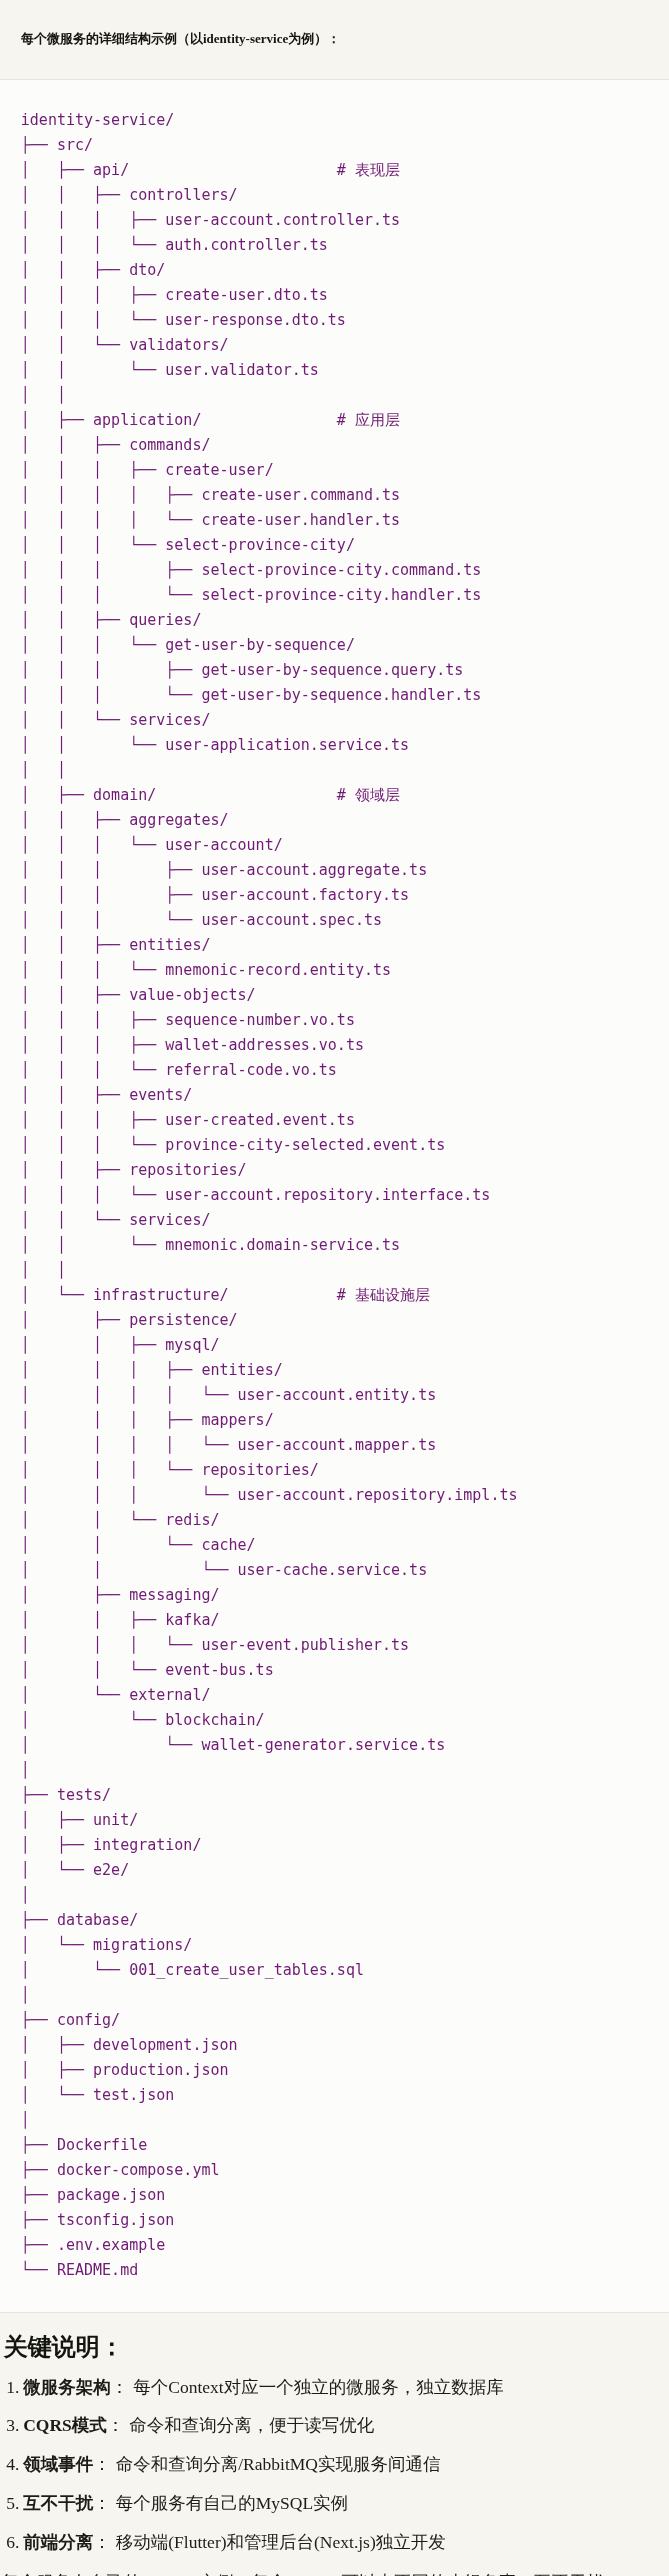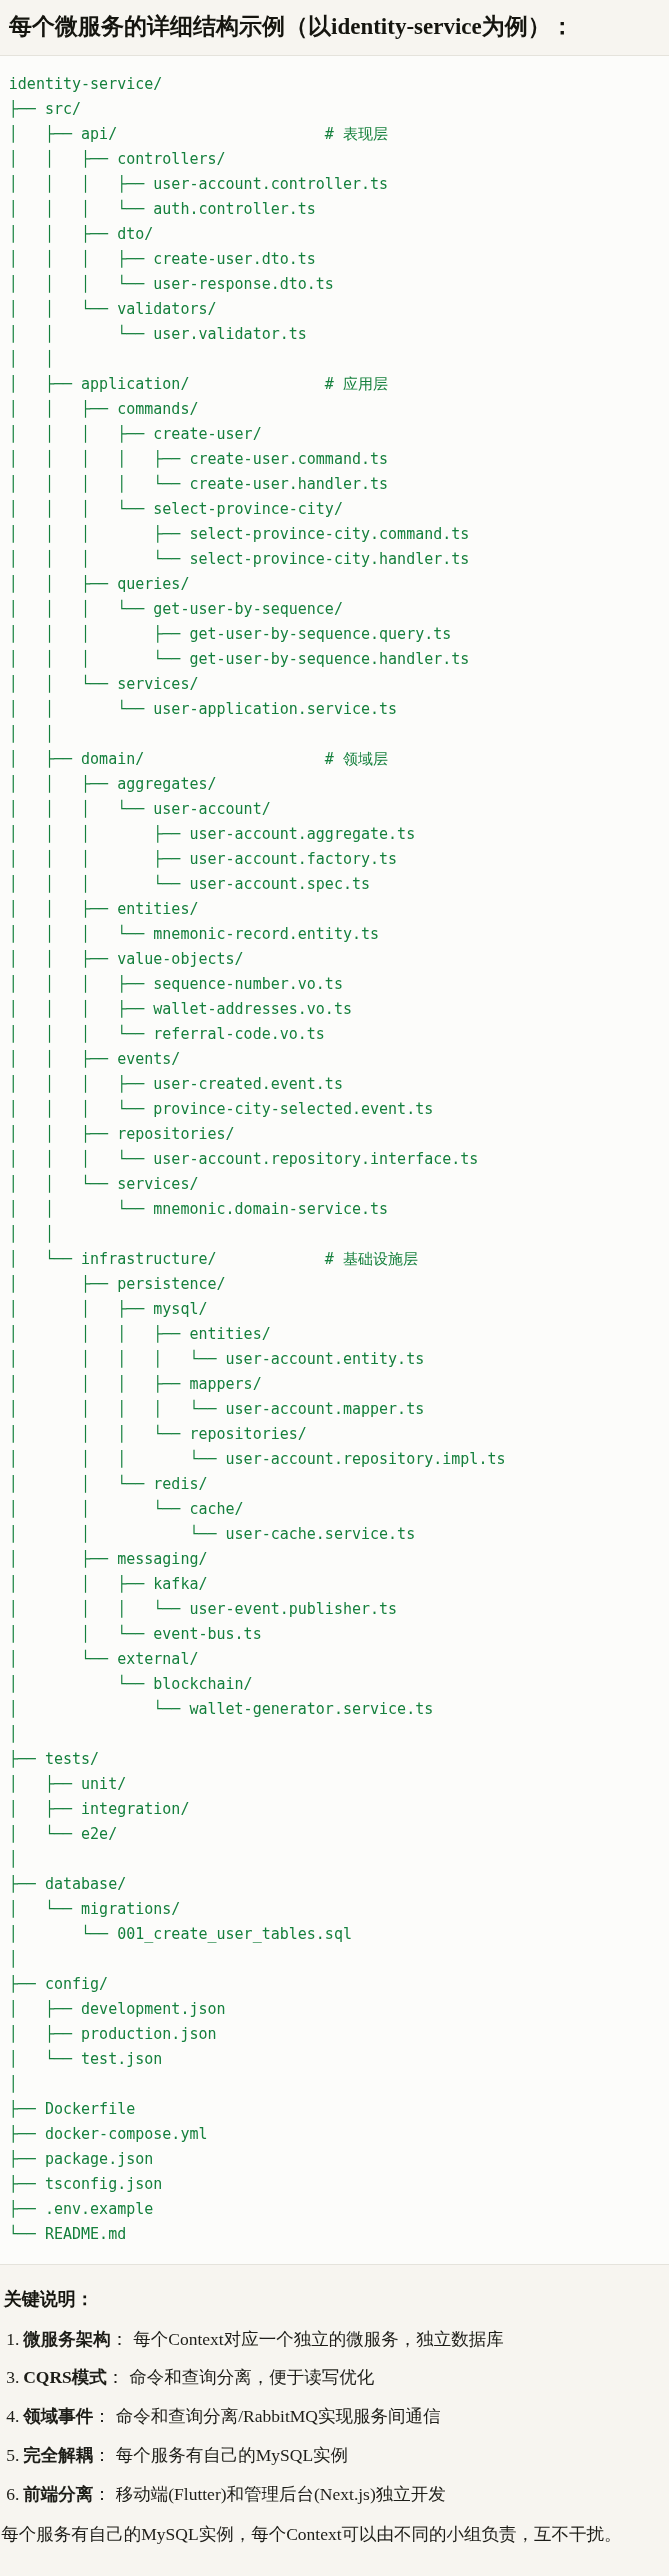--- a/index.html
+++ b/index.html
@@ -10,48 +10,48 @@
     height: 2576px;
     overflow: hidden;
   }
   .page {
     width: 669px;
     height: 2576px;
     position: relative;
     color: #1d1d18;
   }
   .page-title {
-    margin: 4px;
+    margin: 16px;
     padding: 10px 5px 11.3px 5px;
     font-family: "Liberation Serif", serif;
     font-weight: bold;
-    font-size: 23px;
+    font-size: 13px;
     line-height: 26px;
     color: #15150f;
   }
   .code-block {
     background: #fcfcfa;
     border-top: 0.6px solid #e5e3dc;
     border-bottom: 0.6px solid #e5e3dc;
     padding: 15.6px 8.8px 17px 8.8px;
     width: auto;
   }
   .tree-pre {
-    margin: 0;
+    margin: 12px;
     font-family: "DejaVu Sans Mono", monospace;
     font-size: 15px;
     line-height: 25px;
-    color: #15803d;
+    color: #701a75;
     white-space: pre;
   }
   .notes-heading {
     margin: 22.5px 5px 0 3.8px;
     font-family: "Liberation Serif", serif;
     font-weight: bold;
-    font-size: 18px;
+    font-size: 24px;
     line-height: 24px;
     color: #15150f;
   }
   .notes-list {
     margin: 0;
     padding: 0;
     list-style: none;
   }
   .note-item {
     margin: 16.3px 5px 0 6.3px;
@@ -183,21 +183,21 @@
     <li class="note-item">
       <span class="note-number">1.</span><span class="note-label">微服务架构</span><span class="note-colon">：</span><span class="note-text">每个Context对应一个独立的微服务，独立数据库</span>
     </li>
     <li class="note-item">
       <span class="note-number">3.</span><span class="note-label">CQRS模式</span><span class="note-colon">：</span><span class="note-text">命令和查询分离，便于读写优化</span>
     </li>
     <li class="note-item">
       <span class="note-number">4.</span><span class="note-label">领域事件</span><span class="note-colon">：</span><span class="note-text">命令和查询分离/RabbitMQ实现服务间通信</span>
     </li>
     <li class="note-item">
-      <span class="note-number">5.</span><span class="note-label">完全解耦</span><span class="note-colon">：</span><span class="note-text">每个服务有自己的MySQL实例</span>
+      <span class="note-number">5.</span><span class="note-label">互不干扰</span><span class="note-colon">：</span><span class="note-text">每个服务有自己的MySQL实例</span>
     </li>
     <li class="note-item">
       <span class="note-number">6.</span><span class="note-label">前端分离</span><span class="note-colon">：</span><span class="note-text">移动端(Flutter)和管理后台(Next.js)独立开发</span>
     </li>
   </ol>
 
   <p class="closing-paragraph">每个服务有自己的MySQL实例，每个Context可以由不同的小组负责，互不干扰。</p>
 
 </div>
 

